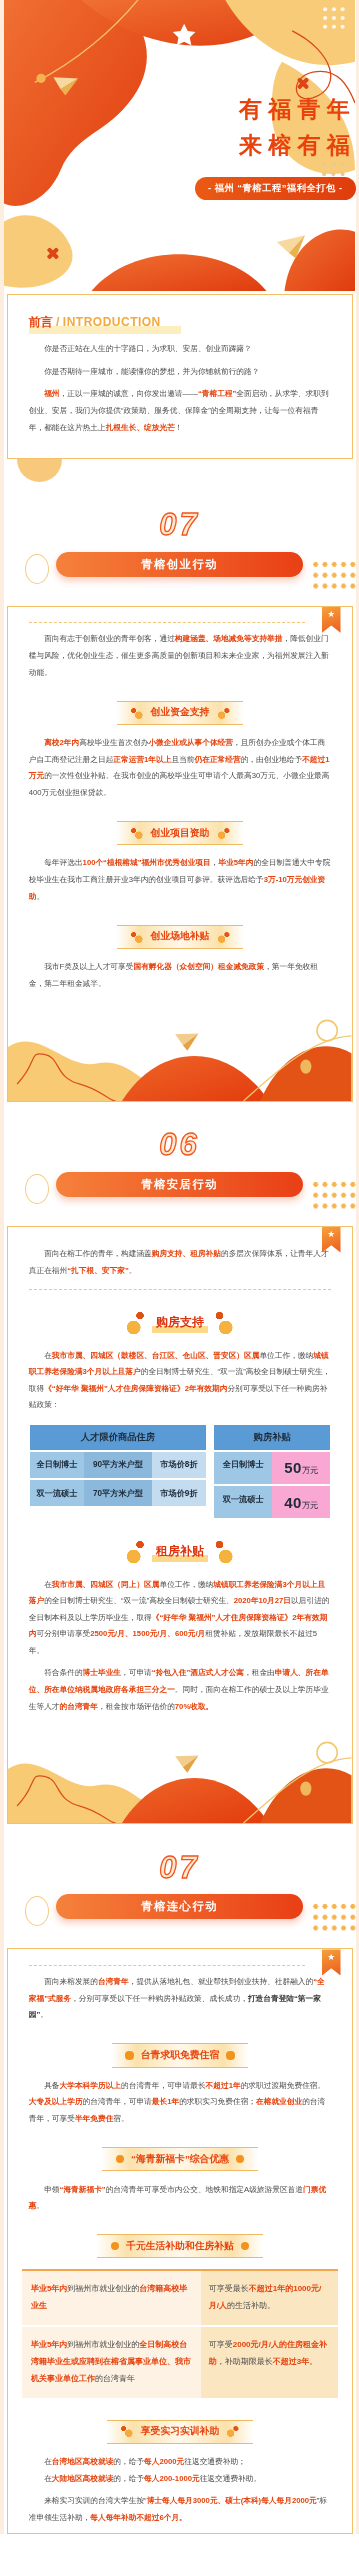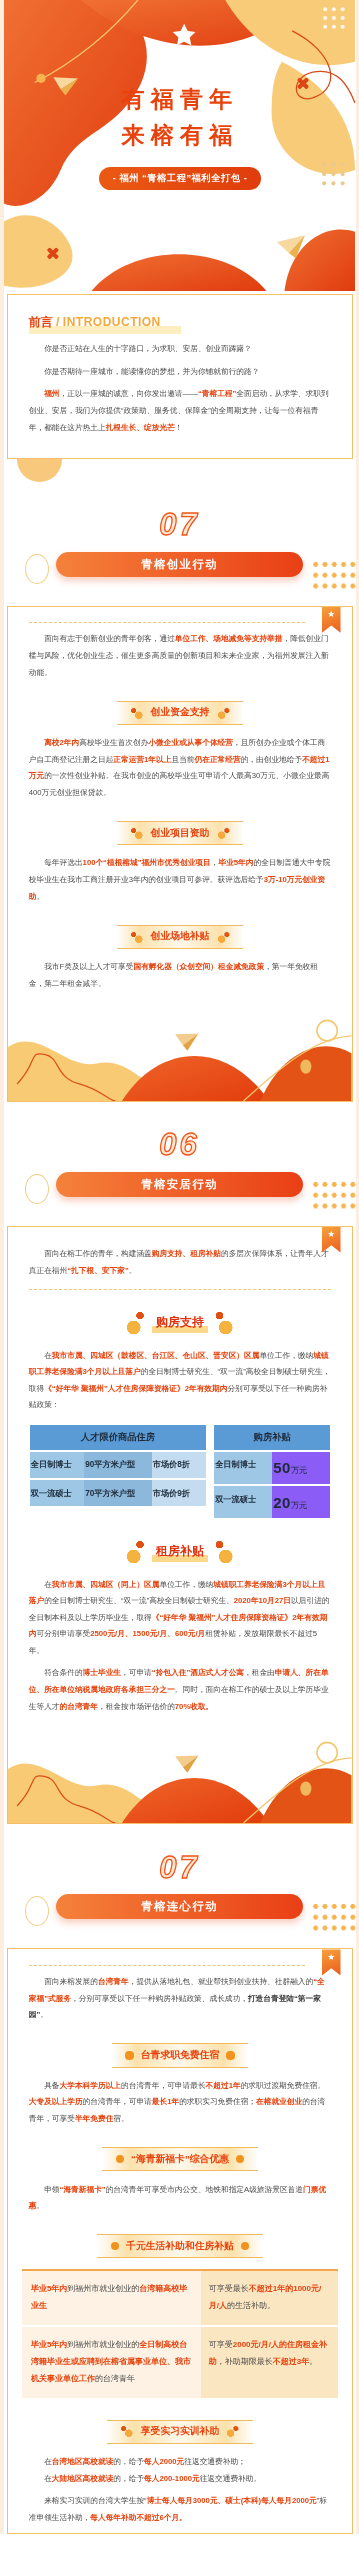--- a/index.html
+++ b/index.html
@@ -4,21 +4,21 @@
 <style>
   *{box-sizing:border-box;margin:0;padding:0}
   body{margin:0;background:#ffffff;font-family:"Liberation Sans","DejaVu Sans",sans-serif;color:#474747}
   .page{width:360px;margin:0 auto;background:#fff;overflow:hidden}
   .art{background:#fdeee0;padding:0 4.1px}
   .art-in{background:#fff}
 
   
   .hero{position:relative;height:291px;overflow:hidden;background:#fff}
   .hero svg{position:absolute;inset:0}
-  .hero-text{position:absolute;left:0;right:0;top:82px;text-align:center}
+  .hero-text{position:absolute;left:0;right:0;top:92px;text-align:right}
   .hero-title{font-size:23px;font-weight:900;color:#e8430d;letter-spacing:6.2px;line-height:1.55}
   .hero-badge{display:inline-block;margin-top:13.4px;background:linear-gradient(90deg,#ea5a14,#e03c0c);
     color:#fff;font-size:9.3px;font-weight:bold;padding:5.2px 13.4px;border-radius:13.4px;letter-spacing:0.5px}
 
   
   .sec-head{position:relative;height:101px;margin-top:23px}
   .sec-num{position:absolute;left:52px;width:247px;top:2.1px;text-align:center;font-size:31px;font-weight:900;
     font-style:italic;color:#ffe7d2;-webkit-text-stroke:1.3px #f0561b;letter-spacing:3.1px}
   .sec-pill{position:absolute;left:52px;top:47px;width:247px;height:25px;border-radius:14.4px;
     background:linear-gradient(90deg,#f5813b,#e93f15);color:#fff;text-align:center;line-height:25px;
@@ -57,26 +57,26 @@
     background:radial-gradient(circle at 13px 4.6px,#e05012 3.6px,transparent 3.9px),
                radial-gradient(circle at 6.7px 16.5px,#f6b23f 6.7px,transparent 7px)}
   .dots-b.rt{transform:scaleX(-1)}
   .dots-c{width:8.2px;height:8.2px;flex:0 0 auto;border-radius:50%;background:#f2931e}
 
   
   .btable{display:flex;gap:8px;margin:11.3px 1px 4.1px;font-size:8.2px;color:#1d2b3a}
   .bt-l{flex:1.52}.bt-r{flex:1}
   .bt-head{background:#5b9bd5;font-weight:bold;text-align:center;padding:5.7px 0;font-size:9.3px}
   .bt-row{display:flex;margin-top:2.1px}
-  .bt-row .c{flex:1;padding:7.7px 1px;text-align:left;font-weight:bold}
+  .bt-row .c{flex:1;padding:7.7px 1px;text-align:center;font-weight:bold}
   .bt-l .c:nth-child(1){background:#9ec7e6}
   .bt-l .c:nth-child(2){background:#8cb8dc;flex:1.25}
   .bt-l .c:nth-child(3){background:#c3dcf0}
   .bt-r .c:nth-child(1){background:#9ec7e6}
-  .bt-r .c:nth-child(2){background:#8b5cf6;font-weight:normal}
+  .bt-r .c:nth-child(2){background:#f9a8d4;font-weight:normal}
 
   
   .ot{margin:10.3px -7.2px 4.1px;border-top:2.6px solid #f3a64d}
   .ot-row{display:flex;border-bottom:2.1px solid #fff}
   .ot-l{flex:1.32;background:#fdf2e3;padding:10.3px 9.3px;font-size:8px;line-height:2.1}
   .ot-r{flex:1;background:#fbe6c2;padding:10.3px 8.2px;font-size:8px;line-height:2.1}
 
   
   .lab{font-size:12px;font-weight:900;margin:5.2px 0 7.2px;width:fit-content;
     background:linear-gradient(transparent 58%,#fdeebf 58%);padding:0 20.6px 3.1px 0}
@@ -173,21 +173,21 @@
         <div class="sec-pill">青榕创业行动</div>
         <div class="sec-ring"></div>
         <div class="sec-dots"></div>
       </div>
 
       <div class="card waved">
         <div class="ribbon">
             <span>★</span>
           </div>
         <div class="dash" style="margin-right:26px"></div>
-        <p class="body"><span>面向有志于创新创业的青年创客，通过</span><span class="seg-r">单位工作、场地减免等支持举措</span><span>，降低创业门槛与风险，优化创业生态，催生更多高质量的创新项目和未来企业家，为福州发展注入新动能。</span></p>
+        <p class="body"><span>面向有志于创新创业的青年创客，通过</span><span class="seg-r">构建涵盖、场地减免等支持举措</span><span>，降低创业门槛与风险，优化创业生态，催生更多高质量的创新项目和未来企业家，为福州发展注入新动能。</span></p>
 
         <div class="sub sa">
           <span class="dots-a"></span>
           <span class="txt">创业资金支持</span>
           <span class="dots-a rt"></span>
         </div>
         <p class="body"><span class="seg-r">离校2年内</span><span>高校毕业生首次创办</span><span class="seg-r">小微企业或从事个体经营</span><span>，且所创办企业或个体工商户自工商登记注册之日起</span><span class="seg-r">正常运营1年以上</span><span>且当前</span><span class="seg-r">仍在正常经营</span><span>的，由创业地给予</span><span class="seg-r">不超过1万元</span><span>的一次性创业补贴。在我市创业的高校毕业生可申请个人最高30万元、小微企业最高400万元创业担保贷款。</span></p>
 
         <div class="sub sa">
           <span class="dots-a"></span>
@@ -260,21 +260,21 @@
             </div>
           </div>
           <div class="bt-r">
             <div class="bt-head">购房补贴</div>
             <div class="bt-row">
               <div class="c">全日制博士</div>
               <div class="c"><span class="seg-big">50</span><span>万元</span></div>
             </div>
             <div class="bt-row">
               <div class="c">双一流硕士</div>
-              <div class="c"><span class="seg-big">20</span><span>万元</span></div>
+              <div class="c"><span class="seg-big">40</span><span>万元</span></div>
             </div>
           </div>
         </div>
 
         <div class="sub sb">
           <span class="dots-b"></span>
           <span class="txt">租房补贴</span>
           <span class="dots-b rt"></span>
         </div>
         <p class="body"><span>在</span><span class="seg-r">我市市属、四城区（同上）区属</span><span>单位工作，缴纳</span><span class="seg-r">城镇职工养老保险满3个月以上且落户</span><span>的全日制博士研究生、“双一流”高校全日制硕士研究生、</span><span class="seg-r">2020年10月27日</span><span>以后引进的全日制本科及以上学历毕业生，取得</span><span class="seg-r">《“好年华 聚福州”人才住房保障资格证》2年有效期内</span><span>可分别申请享受</span><span class="seg-r">2500元/月、1500元/月、600元/月</span><span>租赁补贴，发放期限最长不超过5年。</span></p>

